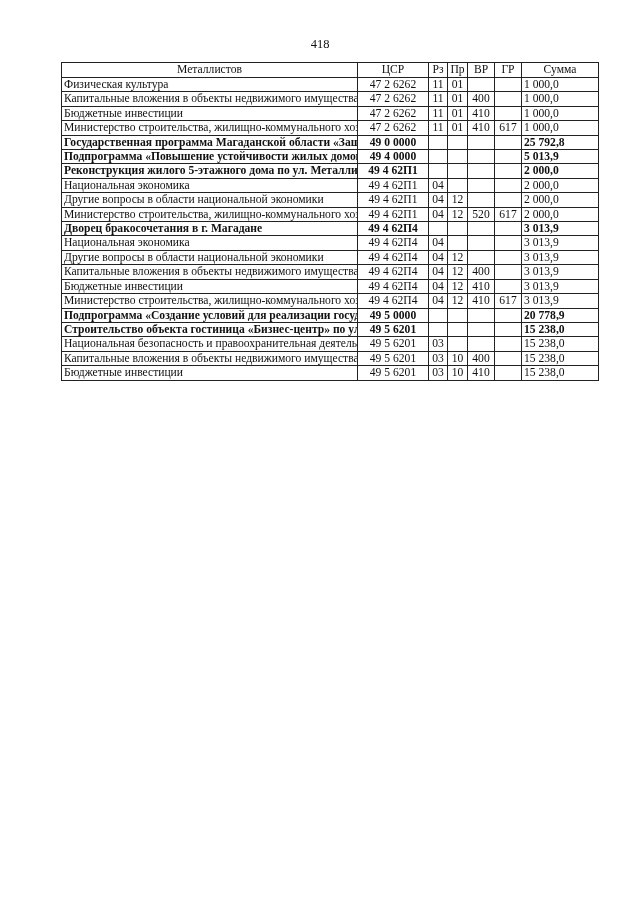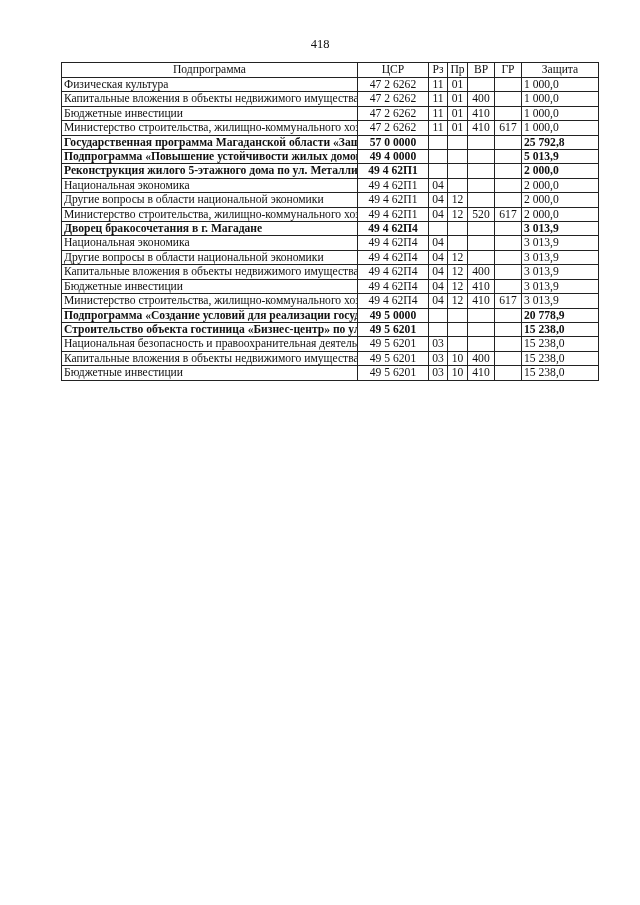--- a/index.html
+++ b/index.html
@@ -29,27 +29,27 @@
     <col class="c-name">
       <col class="c-csr">
       <col class="c-rz">
       <col class="c-pr">
       <col class="c-vr">
       <col class="c-gr">
       <col class="c-sum">
   </colgroup>
   <thead>
     <tr>
-      <th>Подпрограмма</th>
+      <th>Металлистов</th>
       <th>ЦСР</th>
       <th>Рз</th>
       <th>Пр</th>
       <th>ВР</th>
       <th>ГР</th>
-      <th>Защита</th>
+      <th>Сумма</th>
     </tr>
   </thead>
   <tbody id="tbody">
       <tr>
         <td class="name">Физическая культура</td>
         <td class="code">47 2 6262</td>
         <td class="code">11</td>
         <td class="code">01</td>
         <td class="code"></td>
         <td class="code"></td>
@@ -77,21 +77,21 @@
         <td class="name">Министерство строительства, жилищно-коммунального хозяйства и энергетики Магаданской области</td>
         <td class="code">47 2 6262</td>
         <td class="code">11</td>
         <td class="code">01</td>
         <td class="code">410</td>
         <td class="code">617</td>
         <td class="sum">1 000,0</td>
       </tr>
       <tr class="bold">
         <td class="name">Государственная программа Магаданской области «Защита населения и территории от чрезвычайных ситуаций и обеспечение пожарной безопасности в Магаданской области» на 2014-2017 годы»</td>
-        <td class="code">57 0 0000</td>
+        <td class="code">49 0 0000</td>
         <td class="code"></td>
         <td class="code"></td>
         <td class="code"></td>
         <td class="code"></td>
         <td class="sum">25 792,8</td>
       </tr>
       <tr class="bold">
         <td class="name">Подпрограмма «Повышение устойчивости жилых домов, основных объектов и систем жизнеобеспечения на территории Магаданской области» на 2014-2017 годы»</td>
         <td class="code">49 4 0000</td>
         <td class="code"></td>

